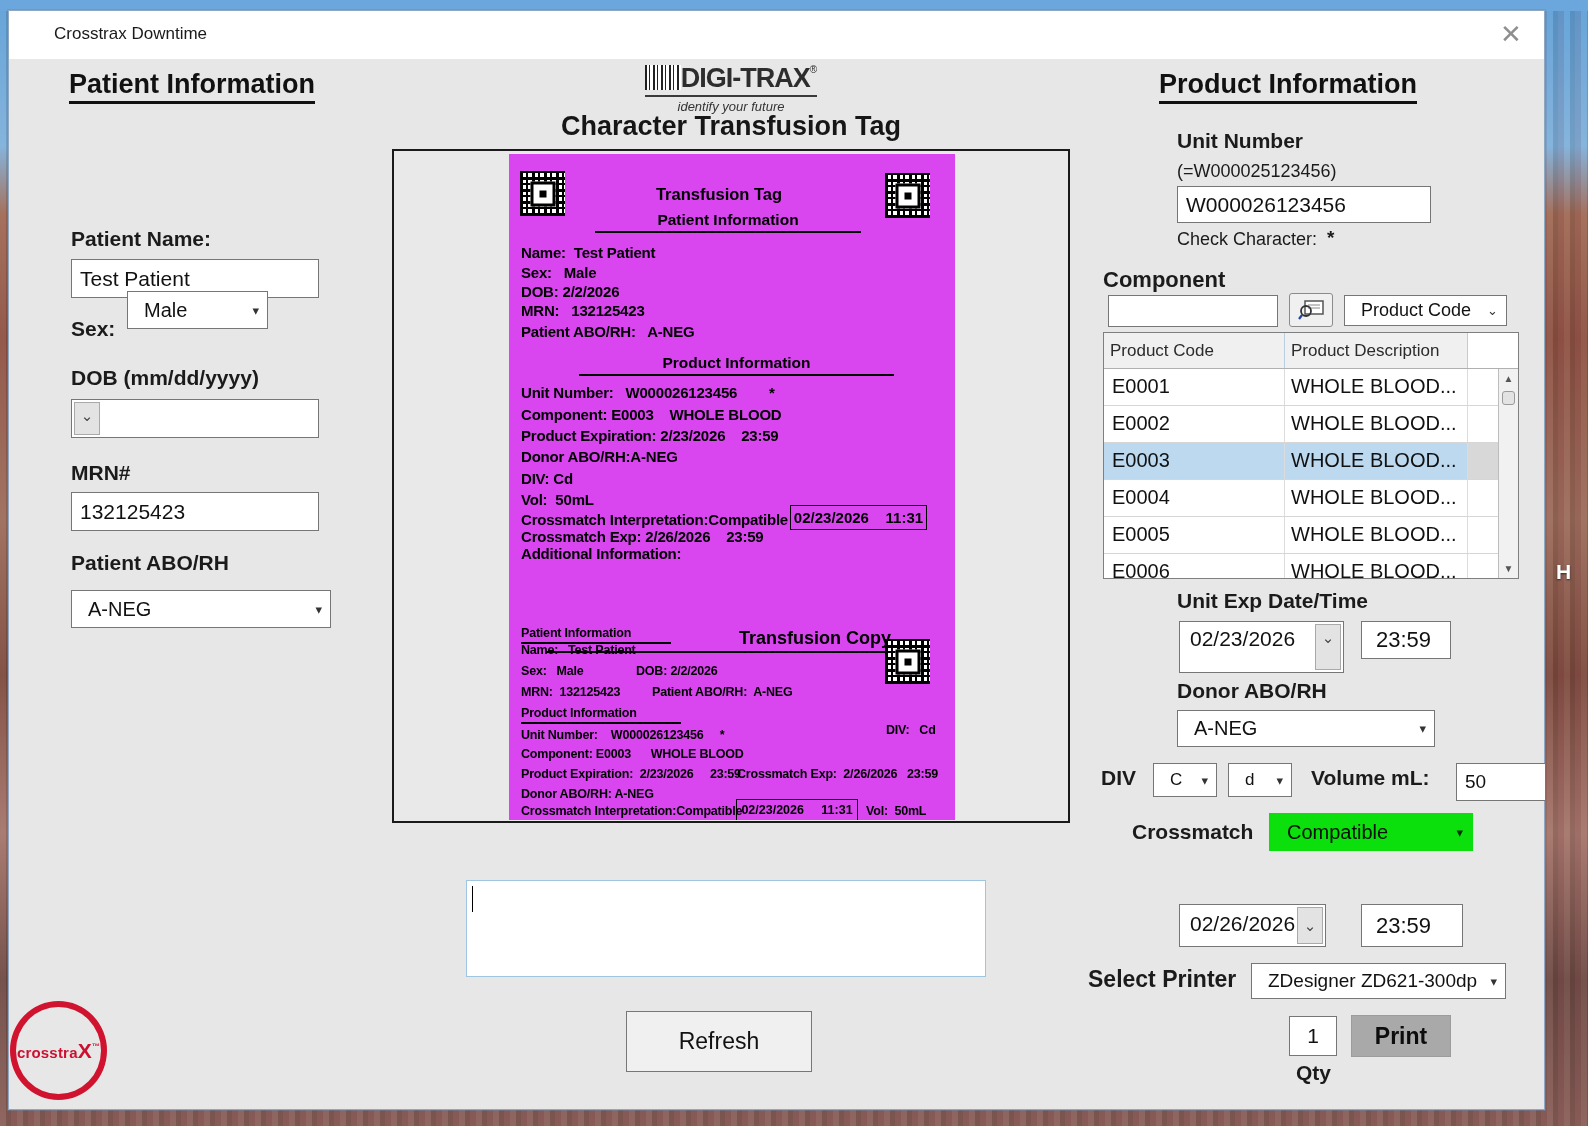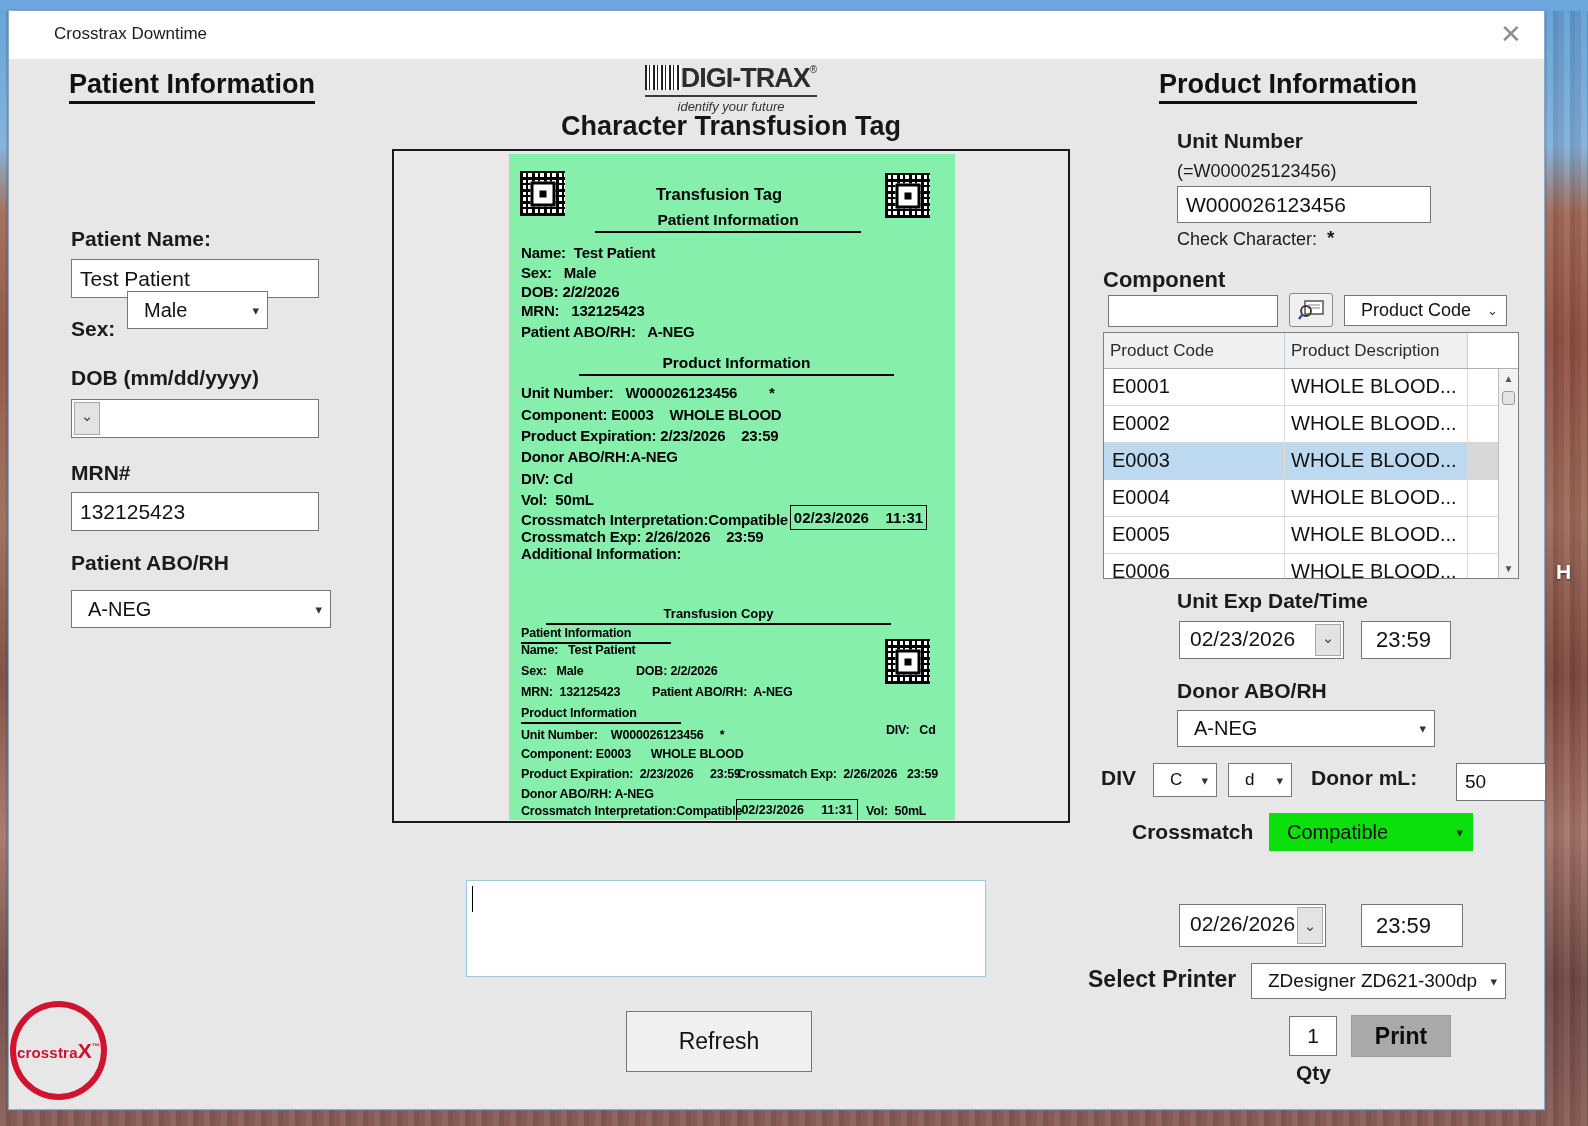--- a/index.html
+++ b/index.html
@@ -41,21 +41,21 @@
   .digitrax-row { display:inline-block; border-bottom:2px solid #3a3a3a; padding-bottom:1px; }
   .barcode { display:inline-block; vertical-align:-3px; width:36px; height:25px;
     background:repeating-linear-gradient(90deg,#222 0 2px,#fff 2px 4px,#222 4px 5px,#fff 5px 8px); }
   .digitrax-name { font-size:27px; font-weight:bold; letter-spacing:-1px; color:#2d2d2d; }
   .digitrax-reg { font-size:10px; vertical-align:14px; color:#2d2d2d; }
   .digitrax-tag { font-size:13px; font-style:italic; color:#333; margin-top:2px; }
   .page-title { position:absolute; left:383px; top:100px; width:678px; text-align:center; font-size:27px; font-weight:bold; color:#161616; }
 
   
   .preview-frame { position:absolute; left:383px; top:138px; width:678px; height:674px; border:2px solid #1a1a1a; background:#e9e9e9; }
-  .paper { position:absolute; left:115px; top:3px; width:446px; height:666px; background:#86efac; overflow:hidden; }
+  .paper { position:absolute; left:115px; top:3px; width:446px; height:666px; background:#d946ef; overflow:hidden; }
   .tag-line { position:absolute; font-weight:bold; font-size:15px; color:#000; white-space:pre; letter-spacing:-0.2px; }
   .tag-line-sm { position:absolute; font-weight:bold; font-size:12.5px; color:#000; white-space:pre; letter-spacing:-0.2px; }
   .tag-center { position:absolute; text-align:center; font-weight:bold; color:#000; white-space:pre; }
   .tag-underline { border-bottom:2px solid #000; padding-bottom:2px; }
   .stamp-box { position:absolute; border:1px solid #000; font-weight:bold; color:#000; text-align:center; white-space:pre; }
   .qr { position:absolute; width:45px; height:45px;
     background:
       repeating-linear-gradient(0deg,#000 0 3px,transparent 3px 7px,#000 7px 9px,transparent 9px 12px),
       repeating-linear-gradient(90deg,#000 0 3px,#fff 3px 6px,#000 6px 8px,#fff 8px 12px); }
   .qr::after { content:""; position:absolute; left:50%; top:50%; transform:translate(-50%,-50%);
@@ -173,21 +173,21 @@
         <div class="tag-line" style="left:12px; top:252px;">Component: E0003    WHOLE BLOOD</div>
         <div class="tag-line" style="left:12px; top:273px;">Product Expiration: 2/23/2026    23:59</div>
         <div class="tag-line" style="left:12px; top:294px;">Donor ABO/RH:A-NEG</div>
         <div class="tag-line" style="left:12px; top:316px;">DIV: Cd</div>
         <div class="tag-line" style="left:12px; top:337px;">Vol:  50mL</div>
         <div class="tag-line" style="left:12px; top:357px;">Crossmatch Interpretation:Compatible</div>
         <div class="tag-line" style="left:12px; top:374px;">Crossmatch Exp: 2/26/2026    23:59</div>
         <div class="tag-line" style="left:12px; top:391px;">Additional Information:</div>
         <div class="stamp-box" style="left:281px; top:351px; width:137px; height:25px; font-size:15px; line-height:23px;">02/23/2026    11:31</div>
 
-        <div class="tag-center tag-underline" style="left:37px; top:452px; width:345px; font-size:13px; border-bottom-width:2px;">Transfusion Copy</div>
+        <div class="tag-center tag-underline" style="left:37px; top:474px; width:345px; font-size:18px; border-bottom-width:2px;text-align:right;">Transfusion Copy</div>
         <div class="tag-line-sm tag-underline" style="left:12px; top:472px; width:150px; border-bottom-width:2px;">Patient Information</div>
         <div class="tag-line-sm" style="left:12px; top:489px;">Name:   Test Patient</div>
         <div class="tag-line-sm" style="left:12px; top:510px;">Sex:   Male</div>
         <div class="tag-line-sm" style="left:127px; top:510px;">DOB: 2/2/2026</div>
         <div class="qr" style="left:376px; top:485px;"></div>
         <div class="tag-line-sm" style="left:12px; top:531px;">MRN:  132125423</div>
         <div class="tag-line-sm" style="left:143px; top:531px;">Patient ABO/RH:  A-NEG</div>
         <div class="tag-line-sm tag-underline" style="left:12px; top:552px; width:160px; border-bottom-width:2px;">Product Information</div>
         <div class="tag-line-sm" style="left:12px; top:574px;">Unit Number:    W000026123456     *</div>
         <div class="tag-line-sm" style="left:377px; top:569px;">DIV:   Cd</div>
@@ -268,42 +268,42 @@
         <div class="pt-c3"></div>
       </div>
       <div class="pt-scroll">
         <div class="pt-up">▲</div>
         <div class="pt-thumb"></div>
         <div class="pt-down">▼</div>
       </div>
     </div>
 
     <div class="lbl" style="left:1168px; top:578px;">Unit Exp Date/Time</div>
-    <div class="datecombo" style="left:1170px; top:610px; width:165px; height:38px;">
+    <div class="datecombo" style="left:1170px; top:610px; width:165px; height:52px;">
       <span class="dc-text">02/23/2026</span>
       <span class="dc-btn">⌄</span>
     </div>
     <div class="time-field" style="left:1352px; top:610px; width:90px; height:38px;">23:59</div>
 
     <div class="lbl" style="left:1168px; top:668px;">Donor ABO/RH</div>
     <div class="dropdown" style="left:1168px; top:699px; width:258px; height:37px;">
       <span class="dd-text">A-NEG</span>
       <span class="dd-arrow">▾</span>
     </div>
 
     <div class="lbl" style="left:1092px; top:755px;">DIV</div>
     <div class="dropdown" style="left:1144px; top:752px; width:64px; height:34px; font-size:17px;">
       <span class="dd-text">C</span>
       <span class="dd-arrow">▾</span>
     </div>
     <div class="dropdown" style="left:1219px; top:752px; width:64px; height:34px; font-size:17px;">
       <span class="dd-text">d</span>
       <span class="dd-arrow">▾</span>
     </div>
-    <div class="lbl" style="left:1302px; top:755px;">Donor mL:</div>
+    <div class="lbl" style="left:1302px; top:755px;">Volume mL:</div>
     <input class="field" style="left: 1447px; top: 752px; width: 90px; height: 38px; font-size: 19px;" value="50">
 
     <div class="lbl" style="left:1123px; top:809px;">Crossmatch</div>
     <div class="green-dd" style="background: rgb(12, 224, 12);">
       <span class="dd-text">Compatible</span>
       <span class="dd-arrow">▾</span>
     </div>
 
     <div class="datecombo" style="left:1170px; top:893px; width:147px; height:43px;">
       <span class="dc-text" style="padding-top:7px;">02/26/2026</span>

